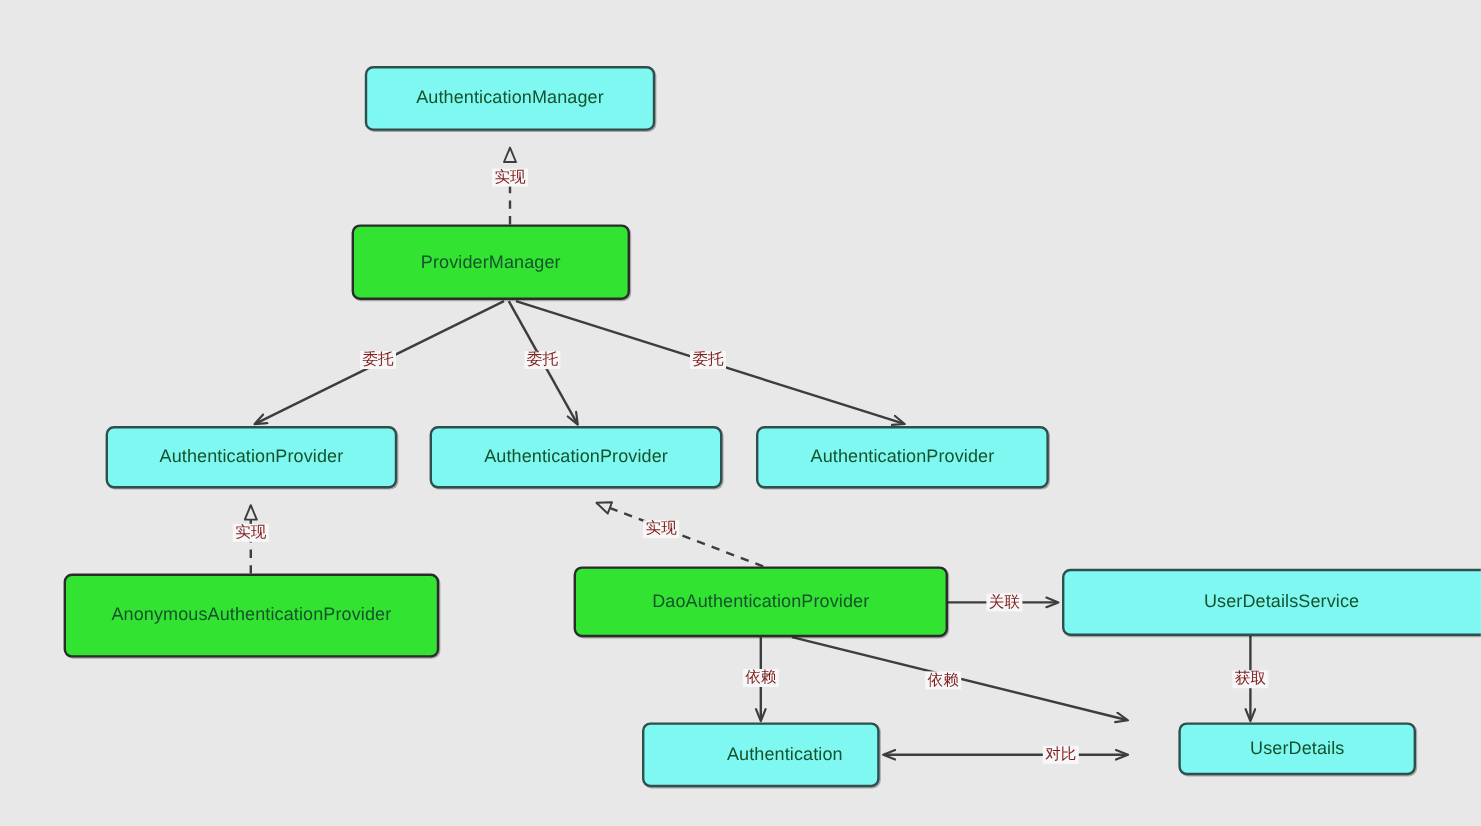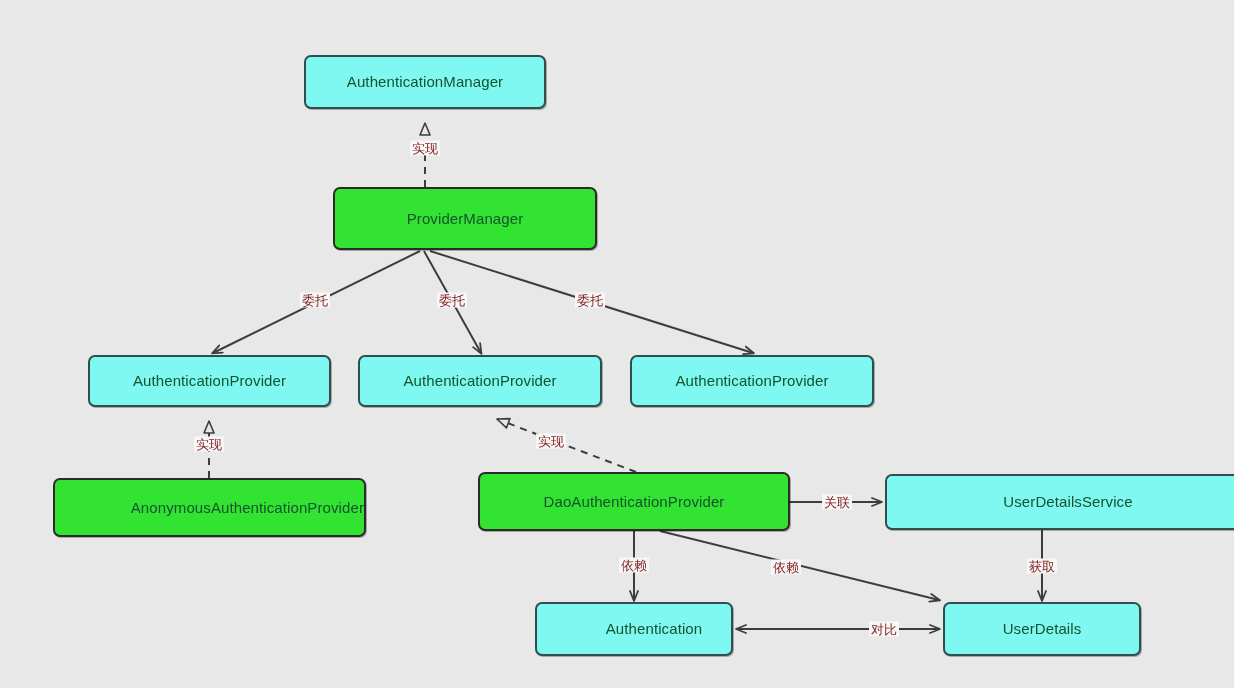--- a/index.html
+++ b/index.html
@@ -104,45 +104,45 @@
       <path d="M1042,530 L1042,600" marker-end="url(#arrow-open)"></path>
 
       <path d="M737,629 L939,629" marker-end="url(#arrow-open)" marker-start="url(#arrow-open-start)"></path>
     </g>
   </svg>
 
   <div id="nodes-layer">
       <div class="node-box node-cyan" style="left: 304px; top: 55px; width: 242px; height: 54px;">
         <span>AuthenticationManager</span>
       </div>
-      <div class="node-box node-green" style="left: 293px; top: 187px; width: 264px; height: 63px; margin-left: 40px;">
+      <div class="node-box node-green" style="left: 293px; top: 187px; width: 232px; height: 63px;">
         <span>ProviderManager</span>
       </div>
       <div class="node-box node-cyan" style="left: 88px; top: 355px; width: 243px; height: 52px;">
         <span>AuthenticationProvider</span>
       </div>
       <div class="node-box node-cyan" style="left: 358px; top: 355px; width: 244px; height: 52px;">
         <span>AuthenticationProvider</span>
       </div>
       <div class="node-box node-cyan" style="left: 630px; top: 355px; width: 244px; height: 52px;">
         <span>AuthenticationProvider</span>
       </div>
-      <div class="node-box node-green" style="left: 53px; top: 478px; width: 313px; height: 59px; justify-content: flex-end;">
+      <div class="node-box node-green" style="left: 53px; top: 478px; width: 313px; height: 70px;">
         <span>AnonymousAuthenticationProvider</span>
       </div>
       <div class="node-box node-green" style="left: 478px; top: 472px; width: 312px; height: 59px;">
         <span>DaoAuthenticationProvider</span>
       </div>
       <div class="node-box node-cyan" style="left: 885px; top: 474px; width: 366px; height: 56px;">
         <span>UserDetailsService</span>
       </div>
       <div class="node-box node-cyan" style="left: 535px; top: 602px; width: 198px; height: 54px; padding-left: 40px;">
         <span>Authentication</span>
       </div>
-      <div class="node-box node-cyan" style="left: 943px; top: 602px; width: 198px; height: 54px;">
+      <div class="node-box node-cyan" style="left: 982px; top: 602px; width: 198px; height: 44px;">
         <span>UserDetails</span>
       </div>
     </div>
   <div id="labels-layer">
       <div class="edge-label" style="left: 425px; top: 148px;">实现</div>
       <div class="edge-label" style="left: 315px; top: 300px;">委托</div>
       <div class="edge-label" style="left: 452px; top: 300px;">委托</div>
       <div class="edge-label" style="left: 590px; top: 300px;">委托</div>
       <div class="edge-label" style="left: 209px; top: 444px;">实现</div>
       <div class="edge-label" style="left: 551px; top: 441px;">实现</div>

